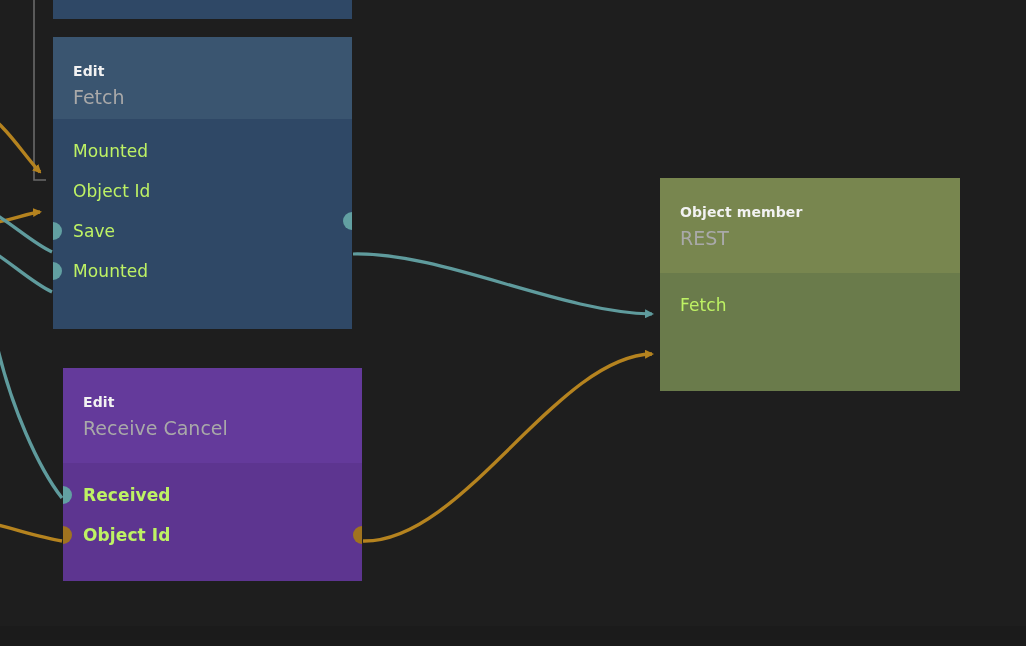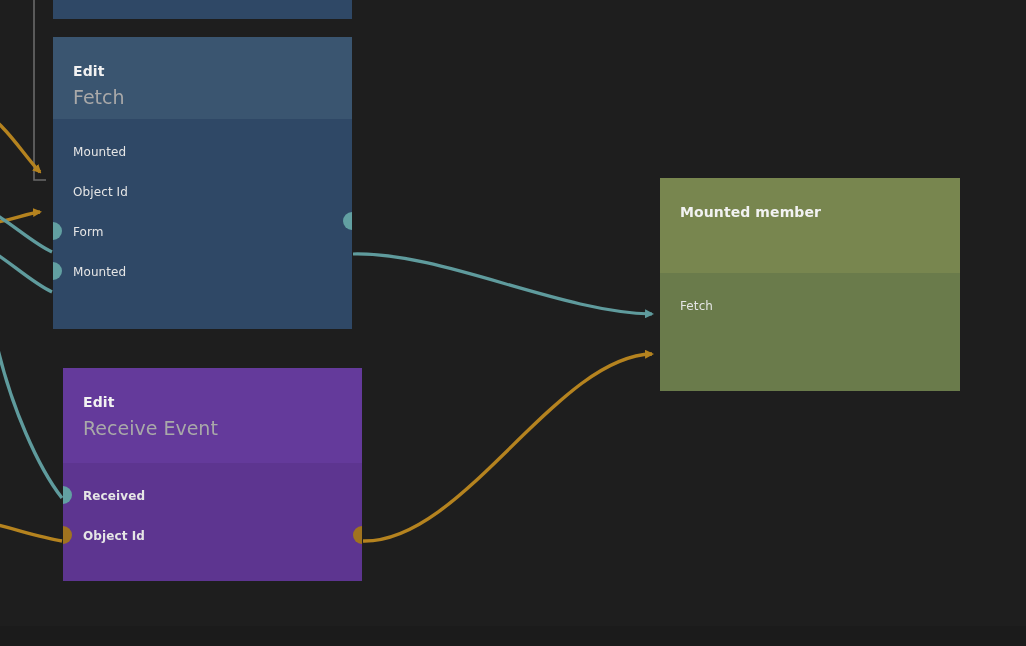--- a/index.html
+++ b/index.html
@@ -60,22 +60,22 @@
   .node-body {
     padding-top: 12px;
   }
   .port-row {
     position: relative;
     height: 40px;
     line-height: 40px;
     white-space: nowrap;
   }
   .port-label {
-    font-size: 12px;
-    color: #e5e5e5;
+    font-size: 17px;
+    color: #bef264;
     padding-left: 20px;
     letter-spacing: 0.1px;
   }
   .port-dot {
     position: absolute;
     width: 18px;
     height: 18px;
     border-radius: 50%;
     top: 11px;
   }
@@ -141,56 +141,57 @@
         <span class="port-label">Mounted</span>
       </div>
 
       <div class="port-row">
         
         <span class="port-label">Object Id</span>
       </div>
 
       <div class="port-row">
         <span class="port-dot left" style="background:#62a0a2;"></span>
-        <span class="port-label">Form</span>
+        <span class="port-label">Save</span>
         <span class="port-dot right" style="background:#62a0a2; top:1px;"></span>
       </div>
 
       <div class="port-row">
         <span class="port-dot left" style="background:#62a0a2;"></span>
         <span class="port-label">Mounted</span>
       </div>
 
     </div>
   </div>
 
   <div class="node" id="node-edit-receive">
     <div class="node-header">
       <div class="node-title">Edit</div>
-      <div class="node-subtitle">Receive Event</div>
+      <div class="node-subtitle">Receive Cancel</div>
     </div>
     <div class="node-body">
 
       <div class="port-row">
         <span class="port-dot left" style="background:#62a0a2;"></span>
         <span class="port-label">Received</span>
       </div>
 
       <div class="port-row">
         <span class="port-dot left" style="background:#a0731f;"></span>
         <span class="port-label">Object Id</span>
         <span class="port-dot right" style="background:#a0731f;"></span>
       </div>
 
     </div>
   </div>
 
   <div class="node" id="node-update-member">
     <div class="node-header">
-      <div class="node-title">Mounted member</div>
+      <div class="node-title">Object member</div>
+      <div class="node-subtitle">REST</div>
     </div>
     <div class="node-body">
 
       <div class="port-row">
         <span class="port-label">Fetch</span>
       </div>
 
 
     </div>
   </div>

